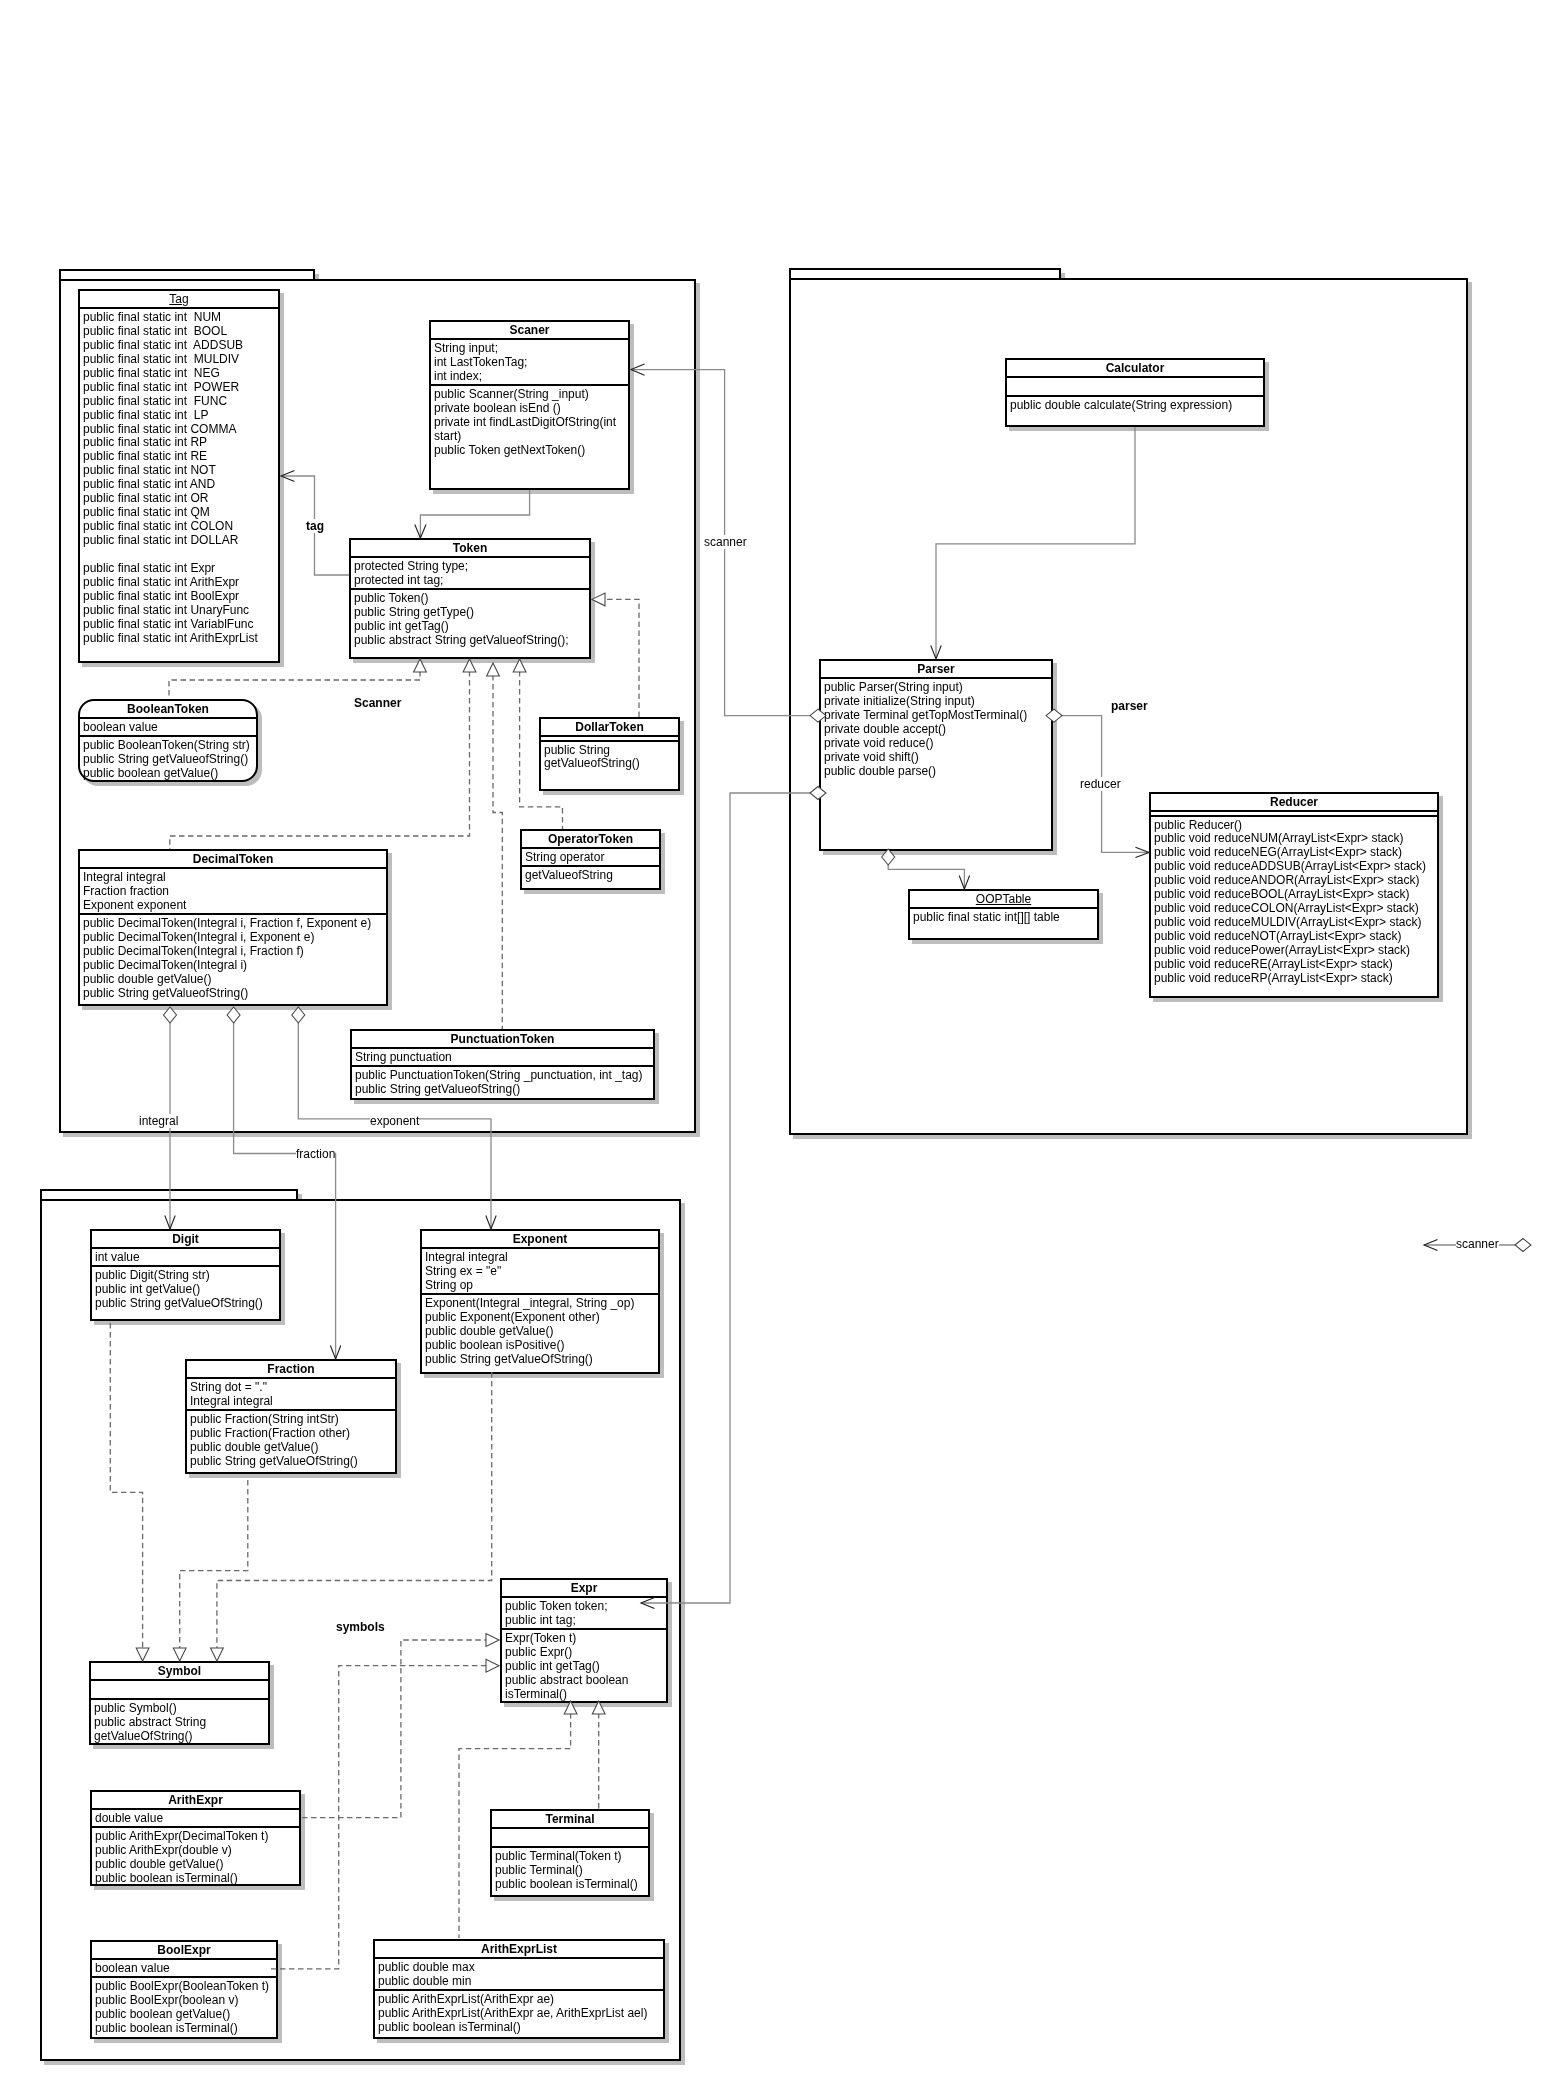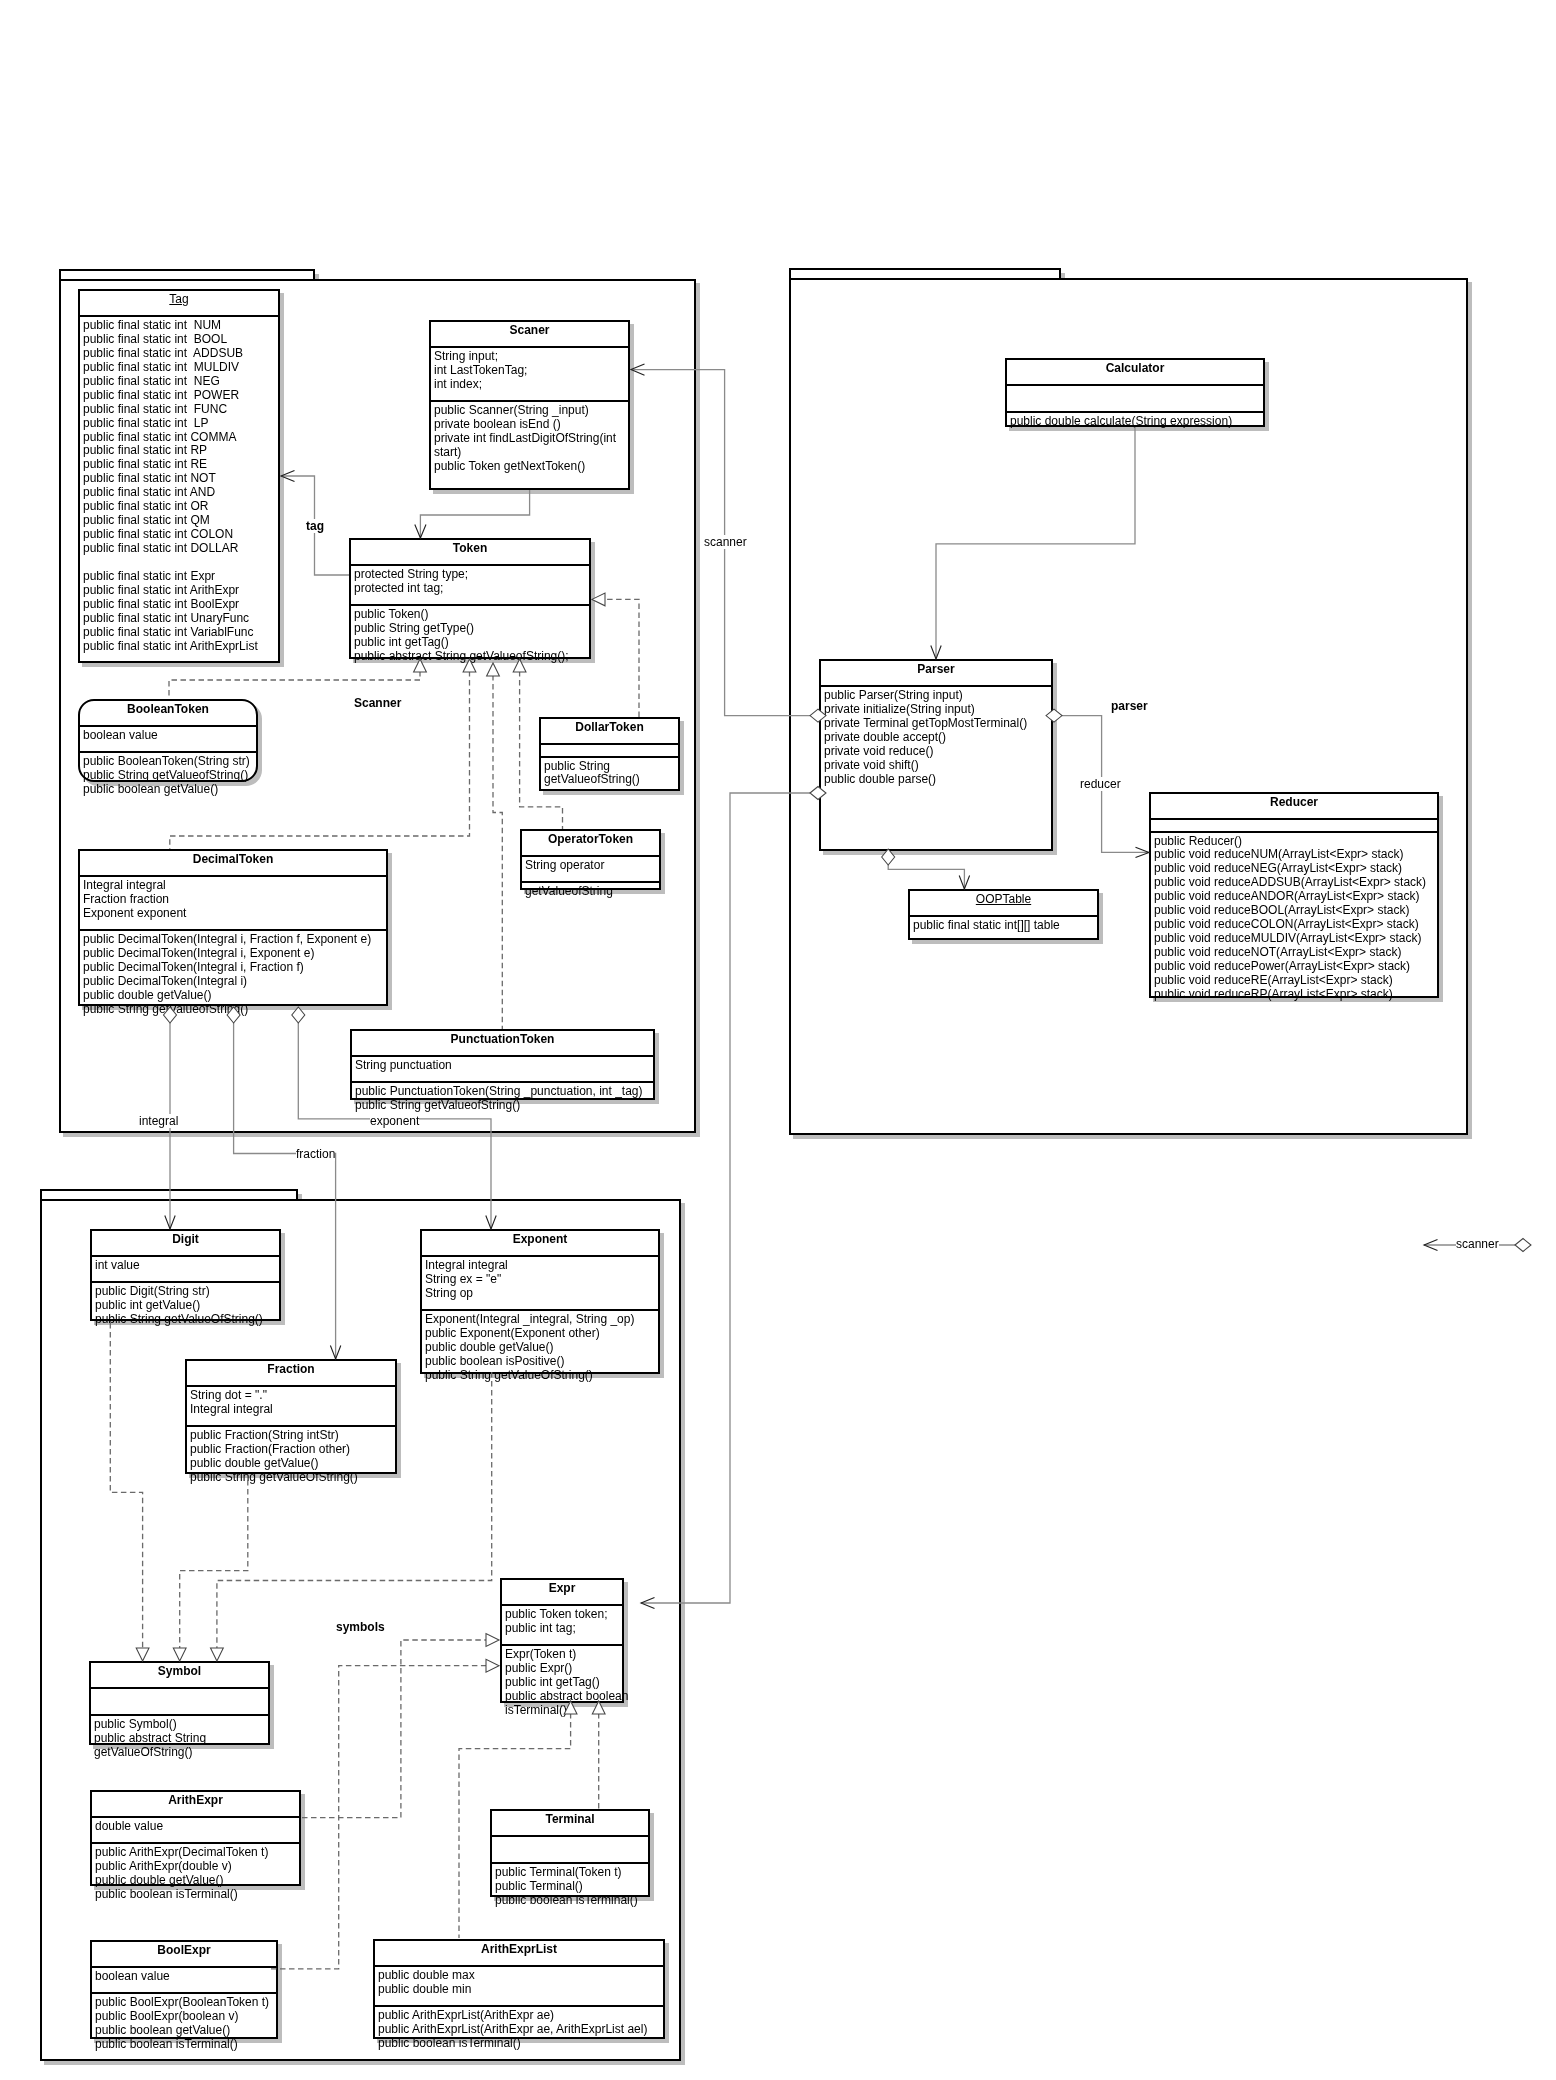--- a/index.html
+++ b/index.html
@@ -10,21 +10,21 @@
   .pkg{position:absolute;box-sizing:border-box;border:2px solid #000;background:transparent;
        box-shadow:4px 4px 0 0 #bdbdbd;z-index:1;}
   .pkgtab{position:absolute;box-sizing:border-box;border:2px solid #000;background:#fff;z-index:2;}
   .pkgshadow{position:absolute;background:#bdbdbd;z-index:1;}
   .cls{position:absolute;box-sizing:border-box;border:2px solid #000;background:#fff;
        box-shadow:4px 4px 0 0 #bdbdbd;z-index:5;}
   .cls .nm{text-align:center;font-weight:bold;font-size:12px;line-height:16px;height:16px;}
   .cls .nm span{text-decoration:none;}
   .cls .nm.st{font-weight:normal;}
   .cls .nm.st span{text-decoration:underline;}
-  .cls .sec{border-top:2px solid #000;padding:2px 4px 0 3px;box-sizing:content-box;margin-top:8px;}
+  .cls .sec{border-top:2px solid #000;padding:2px 4px 0 3px;box-sizing:content-box;}
   .cls .row{font-size:12px;line-height:13.95px;white-space:pre;height:13.95px;}
   .lbl{position:absolute;font-size:12px;line-height:14px;white-space:nowrap;z-index:8;background:#fff;}
   .lbl.b{font-weight:bold;}
 </style>
 </head>
 <body>
 
 <div id="stage">
 <svg id="edges" width="1556" height="2080">
 <path d="M 529.6 490 L 529.6 515 L 420.4 515 L 420.4 538" fill="none" stroke="#8a8a8a" stroke-width="1.3"></path>
@@ -277,21 +277,21 @@
         <div class="row">String dot = "."</div>
         <div class="row">Integral integral</div>
       </div>
       <div class="sec">
         <div class="row">public Fraction(String intStr)</div>
         <div class="row">public Fraction(Fraction other)</div>
         <div class="row">public double getValue()</div>
         <div class="row">public String getValueOfString()</div>
       </div>
     </div>
-<div class="cls" style="left:500px;top:1578px;width:124px;height:125px;">
+<div class="cls" style="left:500px;top:1578px;width:168px;height:125px;">
       <div class="nm"><span>Expr</span></div>
       <div class="sec" style="">
         <div class="row">public Token token;</div>
         <div class="row">public int tag;</div>
       </div>
       <div class="sec">
         <div class="row">Expr(Token t)</div>
         <div class="row">public Expr()</div>
         <div class="row">public int getTag()</div>
         <div class="row">public abstract boolean</div>

